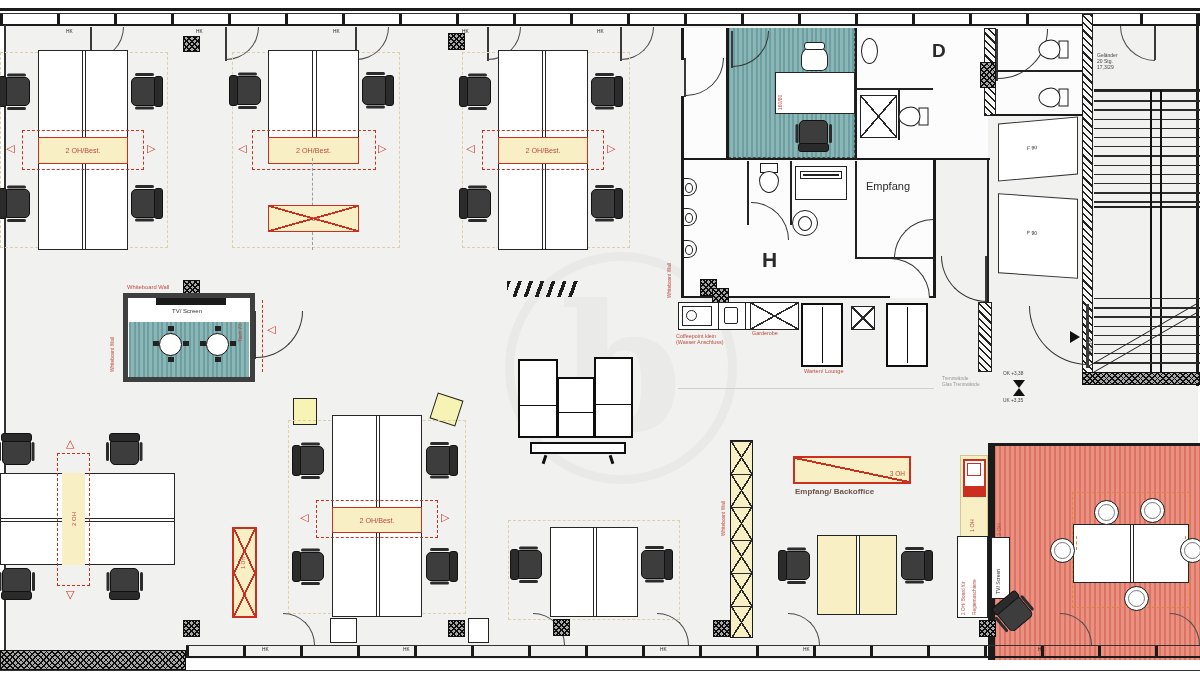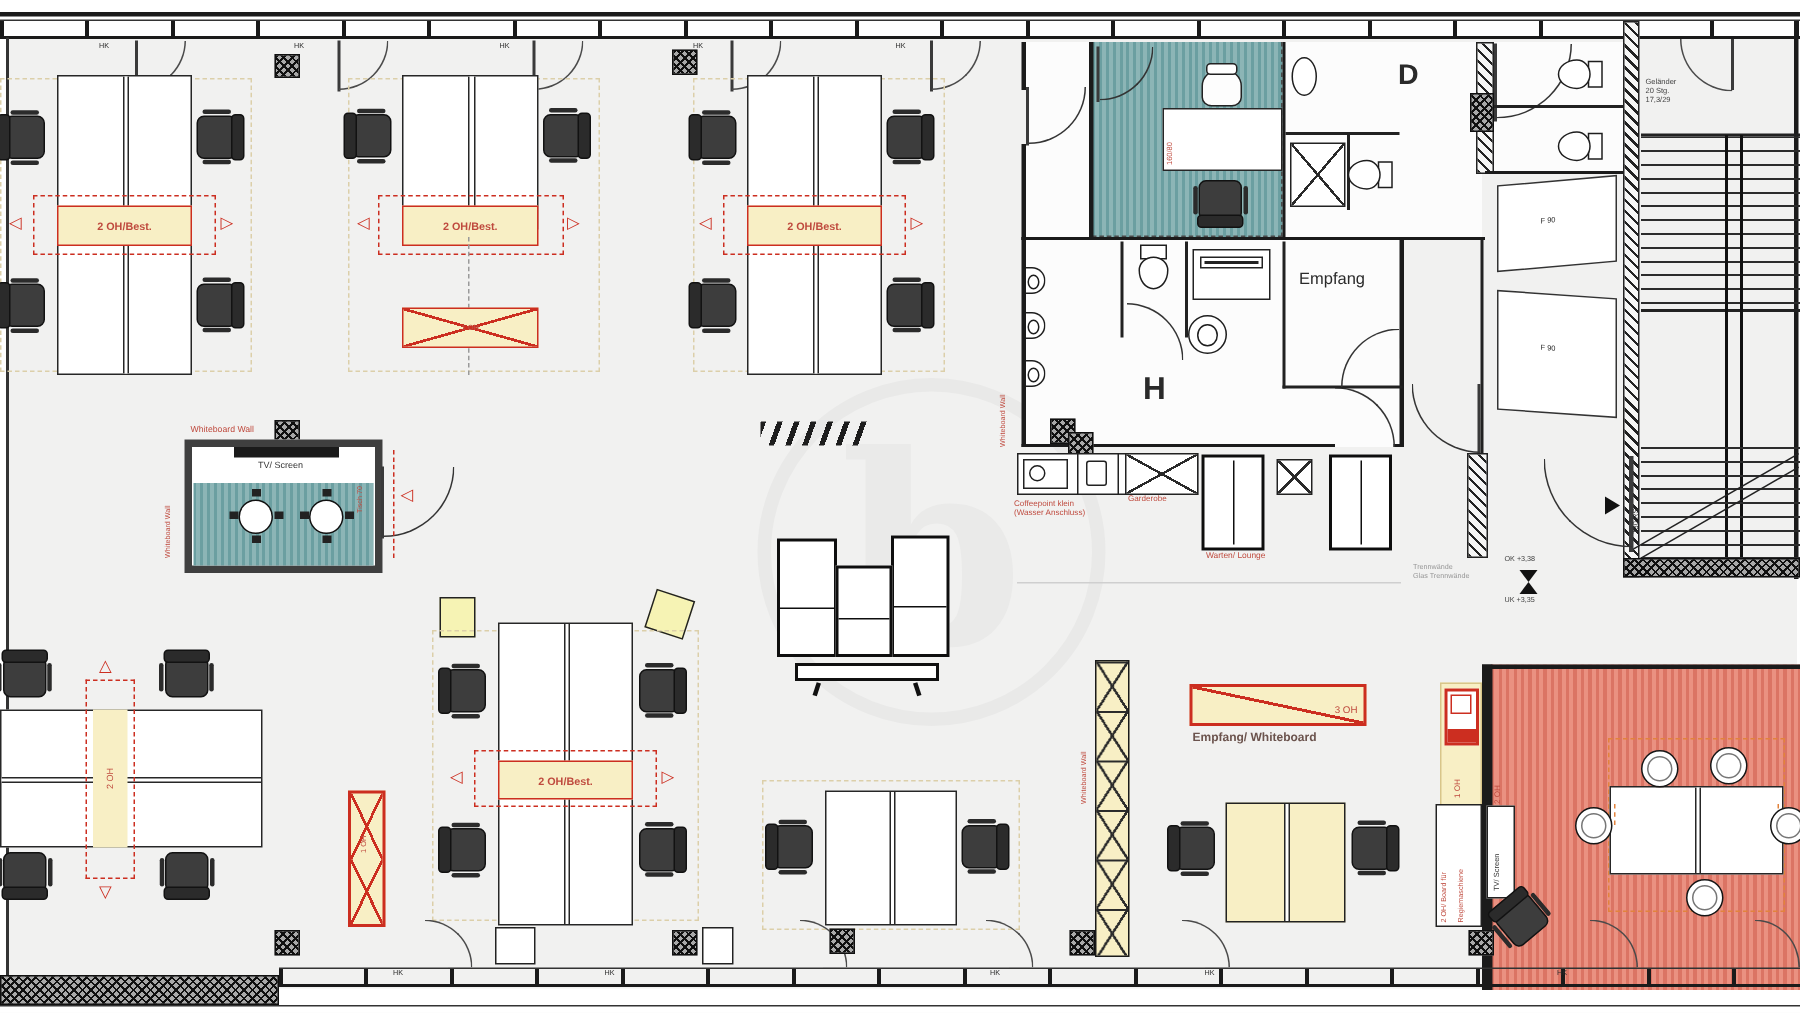--- a/index.html
+++ b/index.html
@@ -11,21 +11,21 @@
   .red{color:var(--red1,#bf4a3e)}
   .vtext{writing-mode:vertical-rl;transform:rotate(180deg)}
   .wall{background:var(--wall,#1b1b1b)}
   .desk{background:#fff;border:1.3px solid #262626}
   .splitV::after{content:"";position:absolute;top:0;bottom:0;left:50%;width:2.6px;margin-left:-1.3px;
      border-left:1px solid #262626;border-right:1px solid #262626;background:#fff}
   .splitH::after{content:"";position:absolute;left:0;right:0;top:50%;height:2.6px;margin-top:-1.3px;
      border-top:1px solid #262626;border-bottom:1px solid #262626;background:#fff}
   .band{background:var(--yellow,#f8efc5);border:1.5px solid var(--red2,#cc2e20);
      display:flex;align-items:center;justify-content:center}
-  .band .bl{color:var(--red1,#bf4a3e);font-weight:bold;font-size:7.2px;white-space:nowrap}
+  .band .bl{color:var(--red1,#bf4a3e);font-weight:normal;font-size:7.2px;white-space:nowrap}
   .chair{width:29px;height:27px;background:#3d3d3d;border:1.5px solid #121212;border-radius:5px}
   .chair::before{content:"";position:absolute;left:-2px;right:-2px;top:-6px;height:7px;
      background:#2b2b2b;border:1.5px solid #121212;border-radius:3px}
   .chair::after{content:"";position:absolute;top:3px;bottom:3px;left:-5.5px;width:3.5px;
      background:#2b2b2b;border-radius:2px;box-shadow:33.5px 0 0 #2b2b2b}
   .chairW{width:27px;height:25px;background:#fdfdfd;border:1.6px solid #222;border-radius:45% 45% 25% 25%}
   .chairW::before{content:"";position:absolute;left:2px;right:2px;top:-5px;height:6px;background:#fff;
      border:1.5px solid #222;border-radius:3px}
   .pchair{width:25px;height:25px;background:#fff;border:1.8px solid #161616;border-radius:50%}
   .pchair::before{content:"";position:absolute;inset:3px;border:1.1px solid #777;border-radius:50%}
@@ -352,21 +352,21 @@
   <div class="a chair r90" style="left:640px;top:551px"></div>
 
   <div class="t red vtext" style="left:721px;top:446px;font-size:4.8px;height:90px">Whiteboard Wall</div>
   <div class="a trellis" style="left:730px;top:440px;width:23px;height:198px"></div>
   <div class="a hatchX" style="left:713px;top:620px;width:17px;height:17px"></div>
 
   <div class="a" style="left:793px;top:456px;width:118px;height:28px;background:var(--yellow,#f8efc5);border:2px solid var(--red2,#cc2e20);
        background-image:linear-gradient(to top right,transparent calc(50% - 1px),var(--red2,#cc2e20) calc(50% - 1px) calc(50% + 1px),transparent calc(50% + 1px))">
     <span class="t red" style="right:4px;left:auto;top:12px;font-size:6.5px;position:absolute">3 OH</span>
     </div>
-  <div class="t" style="left:795px;top:487px;font-size:8px;font-weight:bold;color:#6b534d">Empfang/ Whiteboard</div>
+  <div class="t" style="left:795px;top:487px;font-size:8px;font-weight:bold;color:#6b534d">Empfang/ Backoffice</div>
   <div class="a splitV" style="left:817px;top:535px;width:80px;height:80px;background:var(--yellow,#f8efc5);border:1.5px solid #222"></div>
   <div class="a chair r270" style="left:782px;top:552px"></div>
   <div class="a chair r90" style="left:900px;top:552px"></div>
 
   <div class="a salmon" style="left:994px;top:443px;width:206px;height:217px"></div>
   <div class="a wall" style="left:988px;top:443px;width:7px;height:217px"></div>
   <div class="a wall" style="left:988px;top:443px;width:212px;height:3px"></div>
   <div class="a dashO" style="left:1072px;top:492px;width:118px;height:116px"></div>
   <div class="a desk splitV" style="left:1073px;top:524px;width:116px;height:59px;border-width:1.6px"></div>
   <div class="a" style="left:1076px;top:536px;width:0;height:14px;border-left:1.2px dashed var(--orange,#e2833c)"></div>

